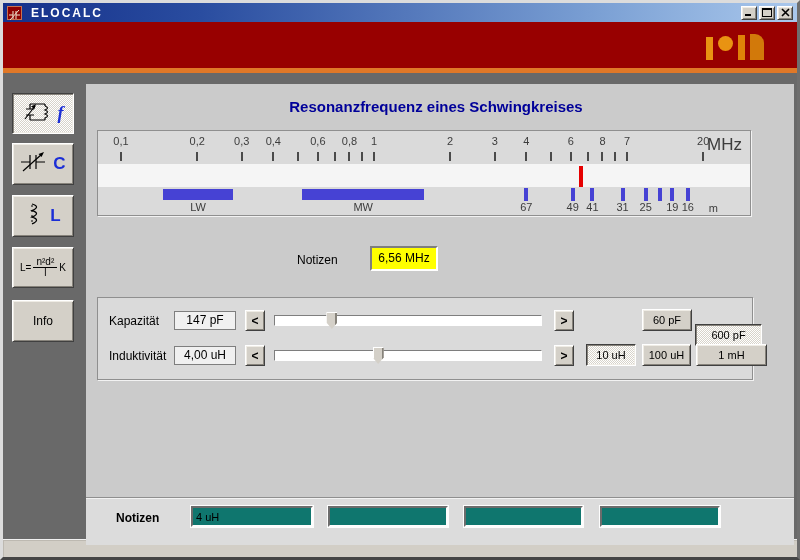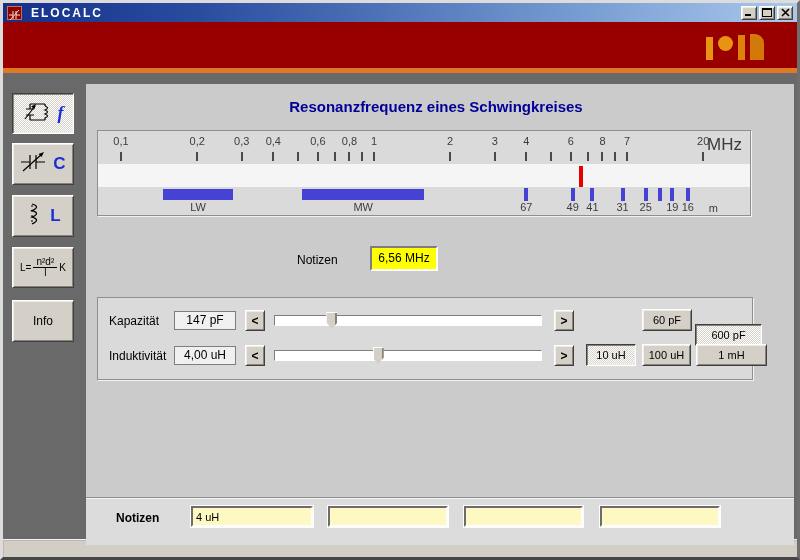--- a/index.html
+++ b/index.html
@@ -76,21 +76,21 @@
           border-color:#7e7e7e #ffffff #ffffff #7e7e7e;}
   .thumb{position:absolute;top:-4px;width:11px;height:17px;background:#d4d0c8;
          clip-path:polygon(0 0,100% 0,100% 62%,50% 100%,0 62%);
          box-shadow:inset 1px 1px 0 #ffffff,inset -2px 0 0 #87837b;}
   .preset{position:absolute;height:22px;font-size:11px;color:#000;}
 
   
   .notes{position:absolute;left:83px;top:424px;width:708px;height:48px;background:#dcdcdc;
          border-top:1px solid #8f8f8f;box-shadow:inset 0 1px 0 #f2f2f2;}
   .notes-label{position:absolute;left:30px;top:13px;font-size:12px;font-weight:bold;color:#000;}
-  .notefield{position:absolute;top:8px;height:21px;background:#fef9c3;border:2px solid;
+  .notefield{position:absolute;top:8px;height:21px;background:#0f766e;border:2px solid;
              border-color:#6c6c6c #fdfdfd #fdfdfd #6c6c6c;outline:1px solid #fdfdfd;
              font:11px "Liberation Sans",sans-serif;padding:1px 3px;color:#000;}
 
   .statusbar{height:18px;background:#d2cec6;border-top:1px solid #f0f0f0;
              box-shadow:inset 1px 1px 0 #bdb9b1;}
   svg{overflow:visible;}
 </style>
 </head>
 <body>
 

